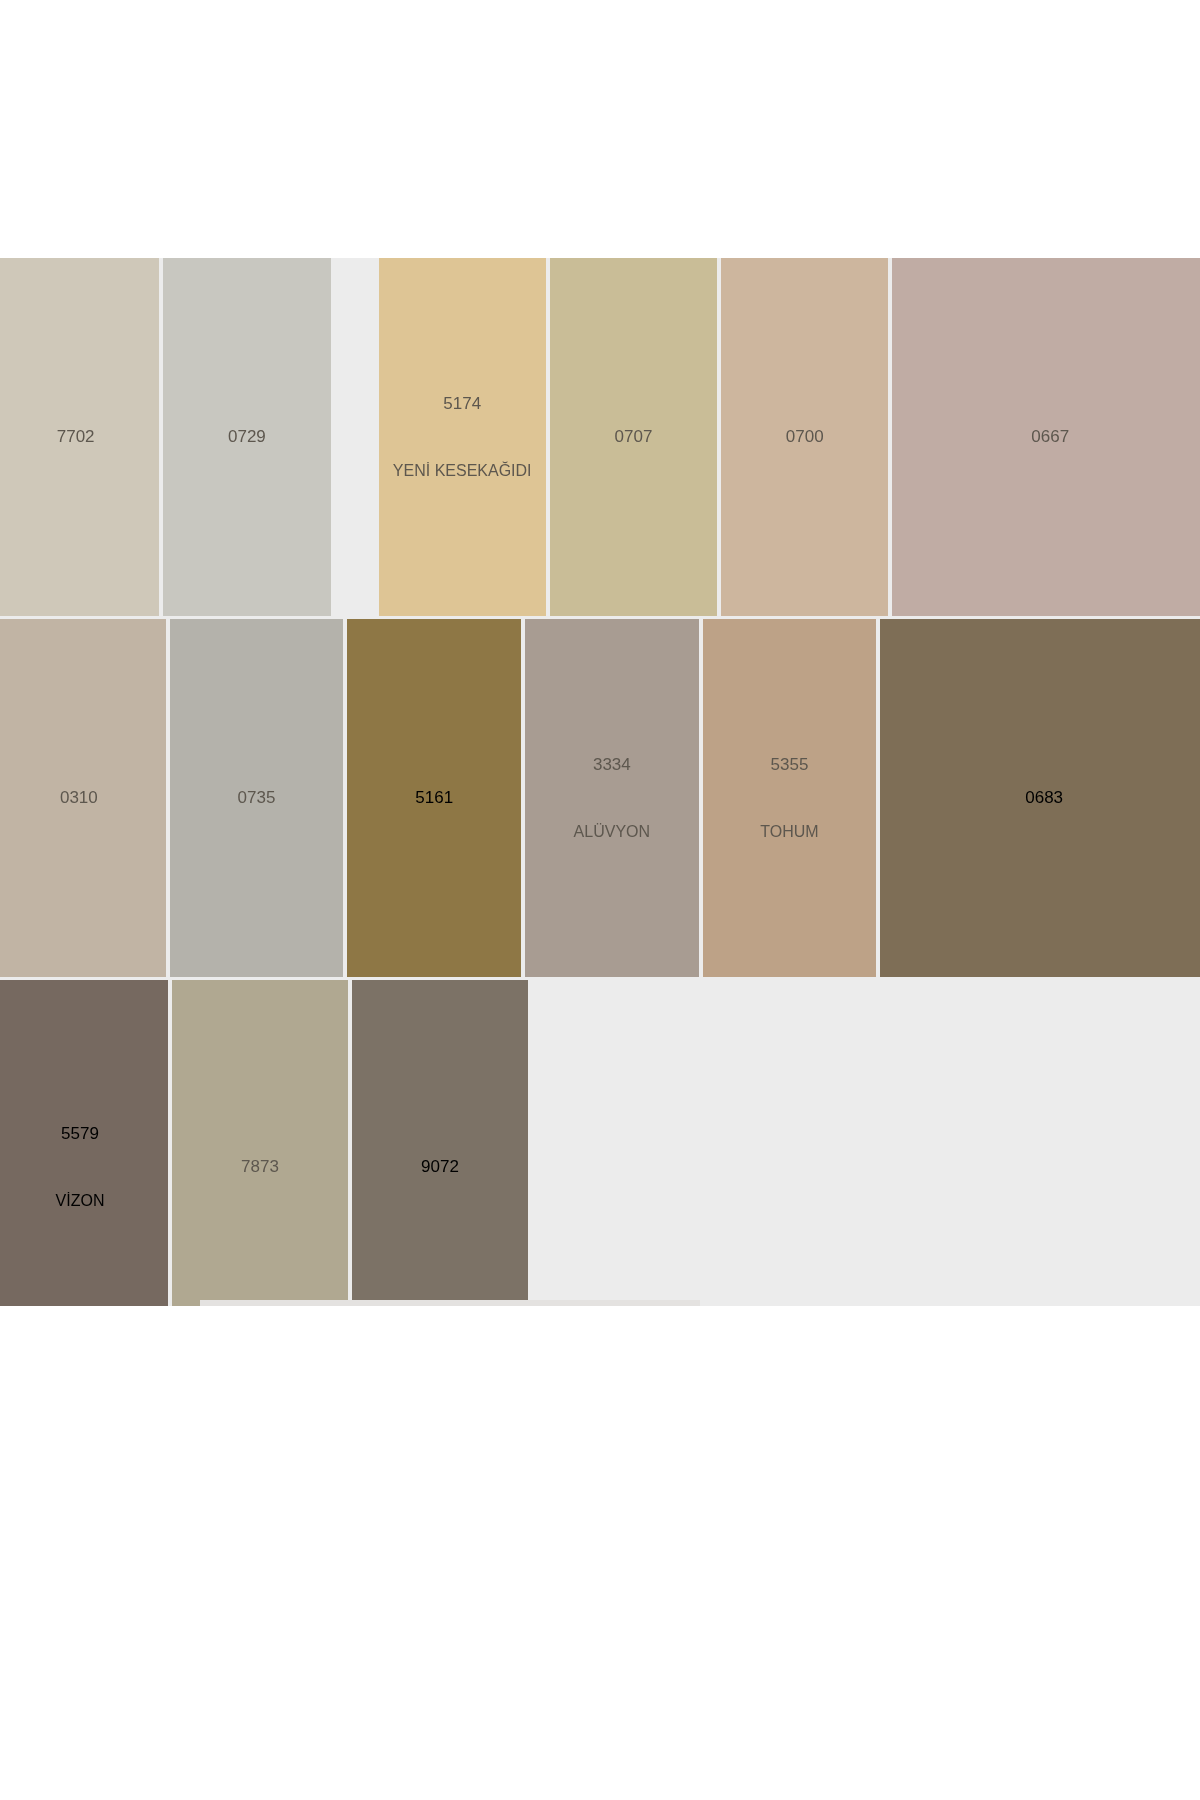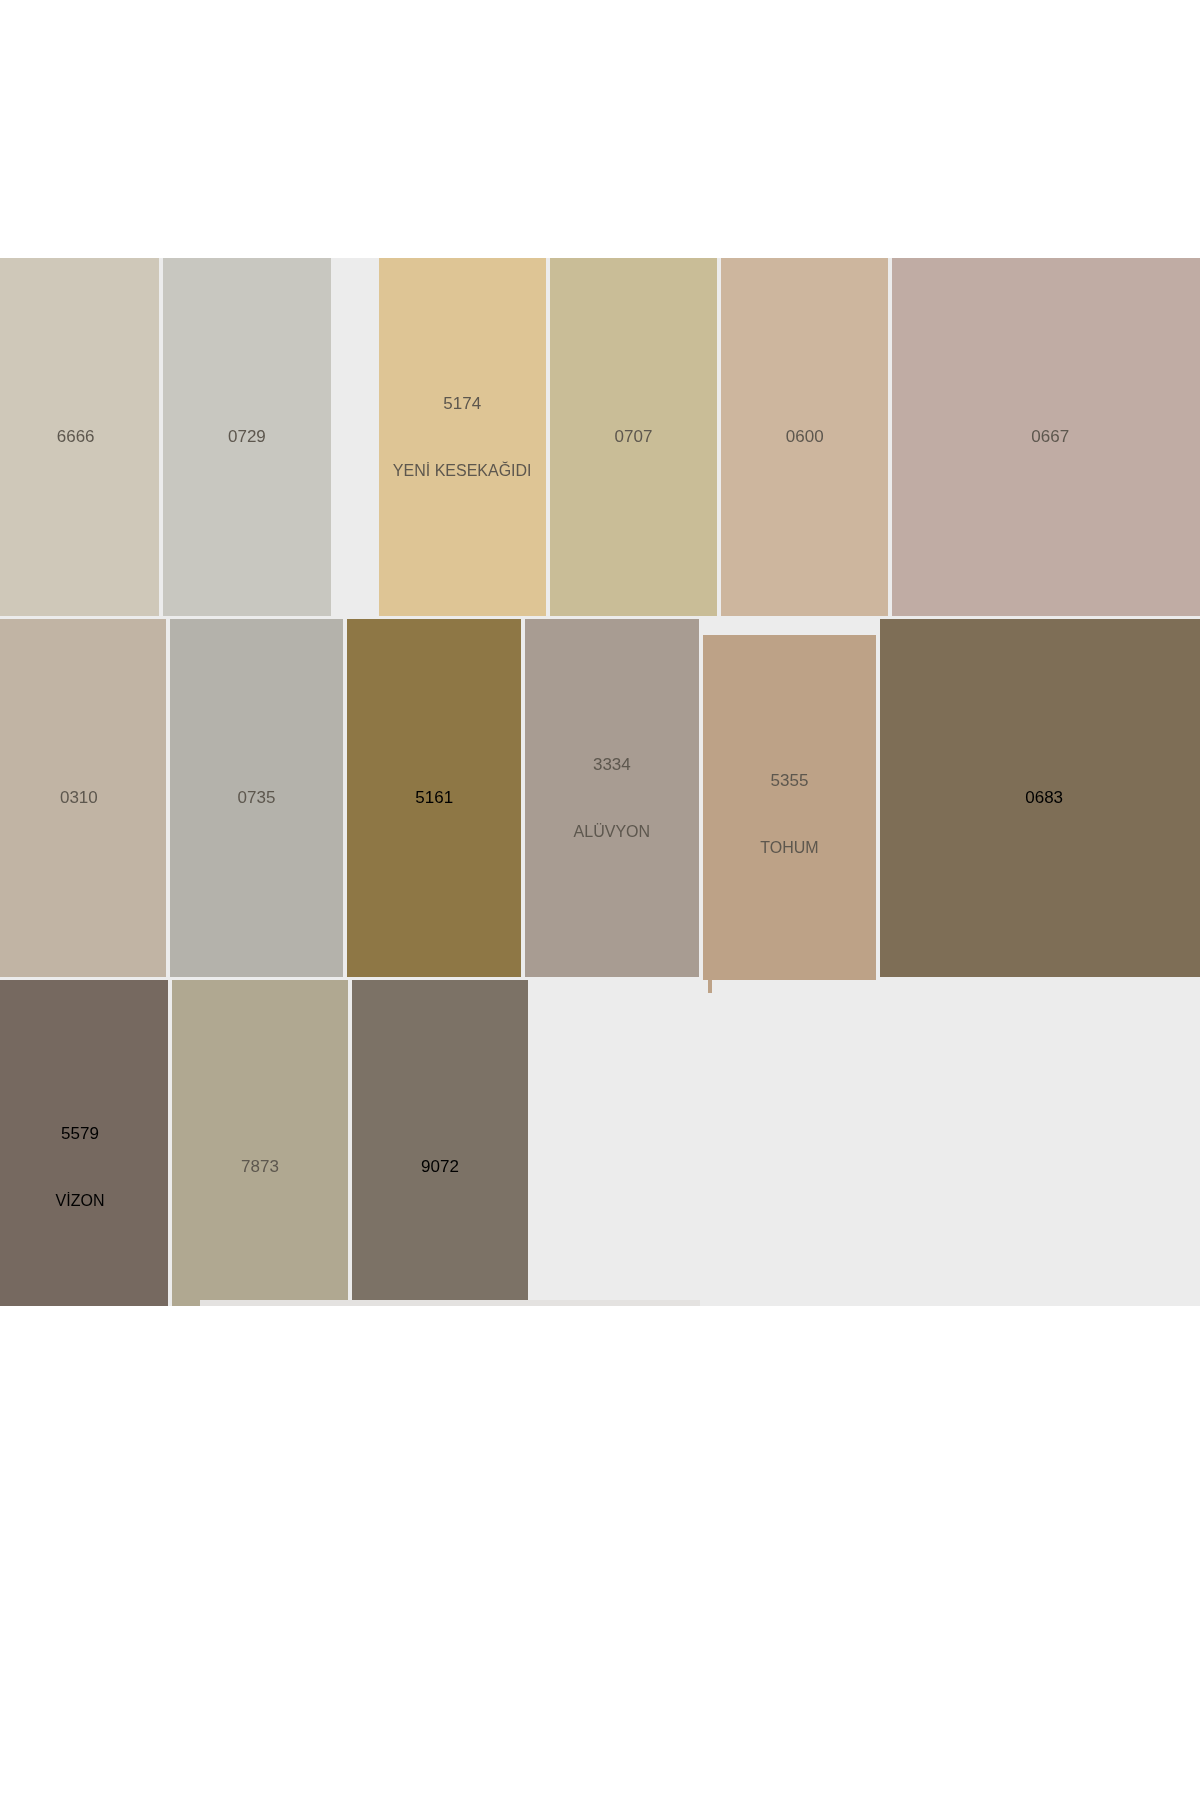--- a/index.html
+++ b/index.html
@@ -100,21 +100,21 @@
 </head>
 <body>
 
 <div id="page">
 
   <div id="palette-board">
 
     <div class="palette-row" id="palette-row-1">
       <div class="swatch col-1 single text-dark" style="background-color: rgb(207, 200, 185);">
         <div class="text-block">
-          <div class="swatch-code">6666</div>
+          <div class="swatch-code">7702</div>
 
         </div>
       </div>
       <div class="swatch col-2 single text-dark" style="background-color: rgb(200, 199, 192);">
         <div class="text-block">
           <div class="swatch-code">0729</div>
 
         </div>
       </div>
       <div class="swatch col-3 text-dark" style="background-color: rgb(222, 197, 149); margin-left: 44px;">
@@ -124,21 +124,21 @@
         </div>
       </div>
       <div class="swatch col-4 single text-dark" style="background-color: rgb(201, 189, 151); text-align: center;">
         <div class="text-block">
           <div class="swatch-code">0707</div>
 
         </div>
       </div>
       <div class="swatch col-5 single text-dark" style="background-color: rgb(205, 182, 158);">
         <div class="text-block">
-          <div class="swatch-code">0600</div>
+          <div class="swatch-code">0700</div>
 
         </div>
       </div>
       <div class="swatch col-6 single text-dark" style="background-color: rgb(192, 172, 164);">
         <div class="text-block">
           <div class="swatch-code">0667</div>
 
         </div>
       </div>
     </div>
@@ -161,21 +161,21 @@
           <div class="swatch-code">5161</div>
 
         </div>
       </div>
       <div class="swatch col-4 text-dark" style="background-color: rgb(168, 156, 146);">
         <div class="text-block">
           <div class="swatch-code">3334</div>
           <div class="swatch-name">ALÜVYON</div>
         </div>
       </div>
-      <div class="swatch col-5 text-dark" style="background-color: rgb(189, 162, 135); margin-top: 16px;">
+      <div class="swatch col-5 text-dark" style="background-color: rgb(189, 162, 135);">
         <div class="text-block">
           <div class="swatch-code">5355</div>
           <div class="swatch-name">TOHUM</div>
         </div>
       </div>
       <div class="swatch col-6 single text-light" style="background-color: rgb(126, 110, 86);">
         <div class="text-block">
           <div class="swatch-code">0683</div>
 
         </div>

